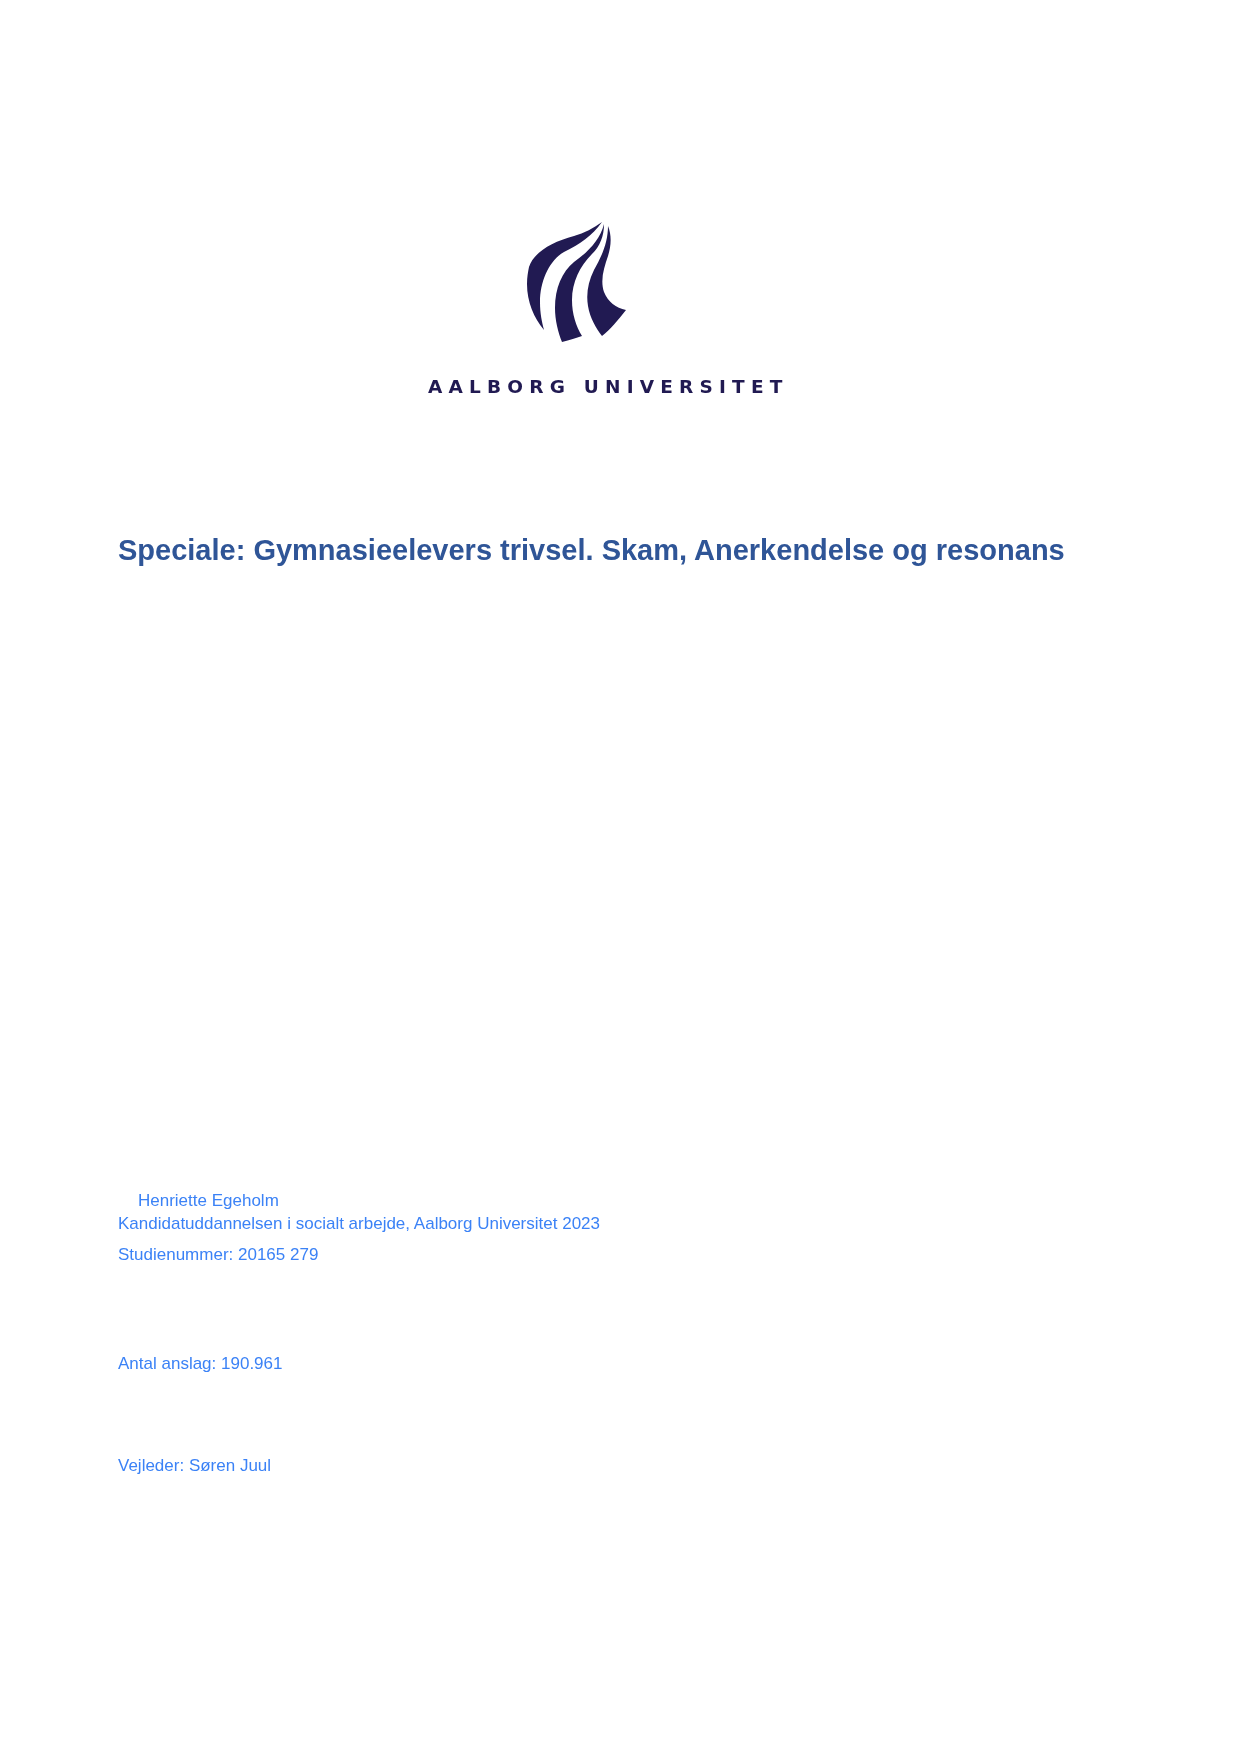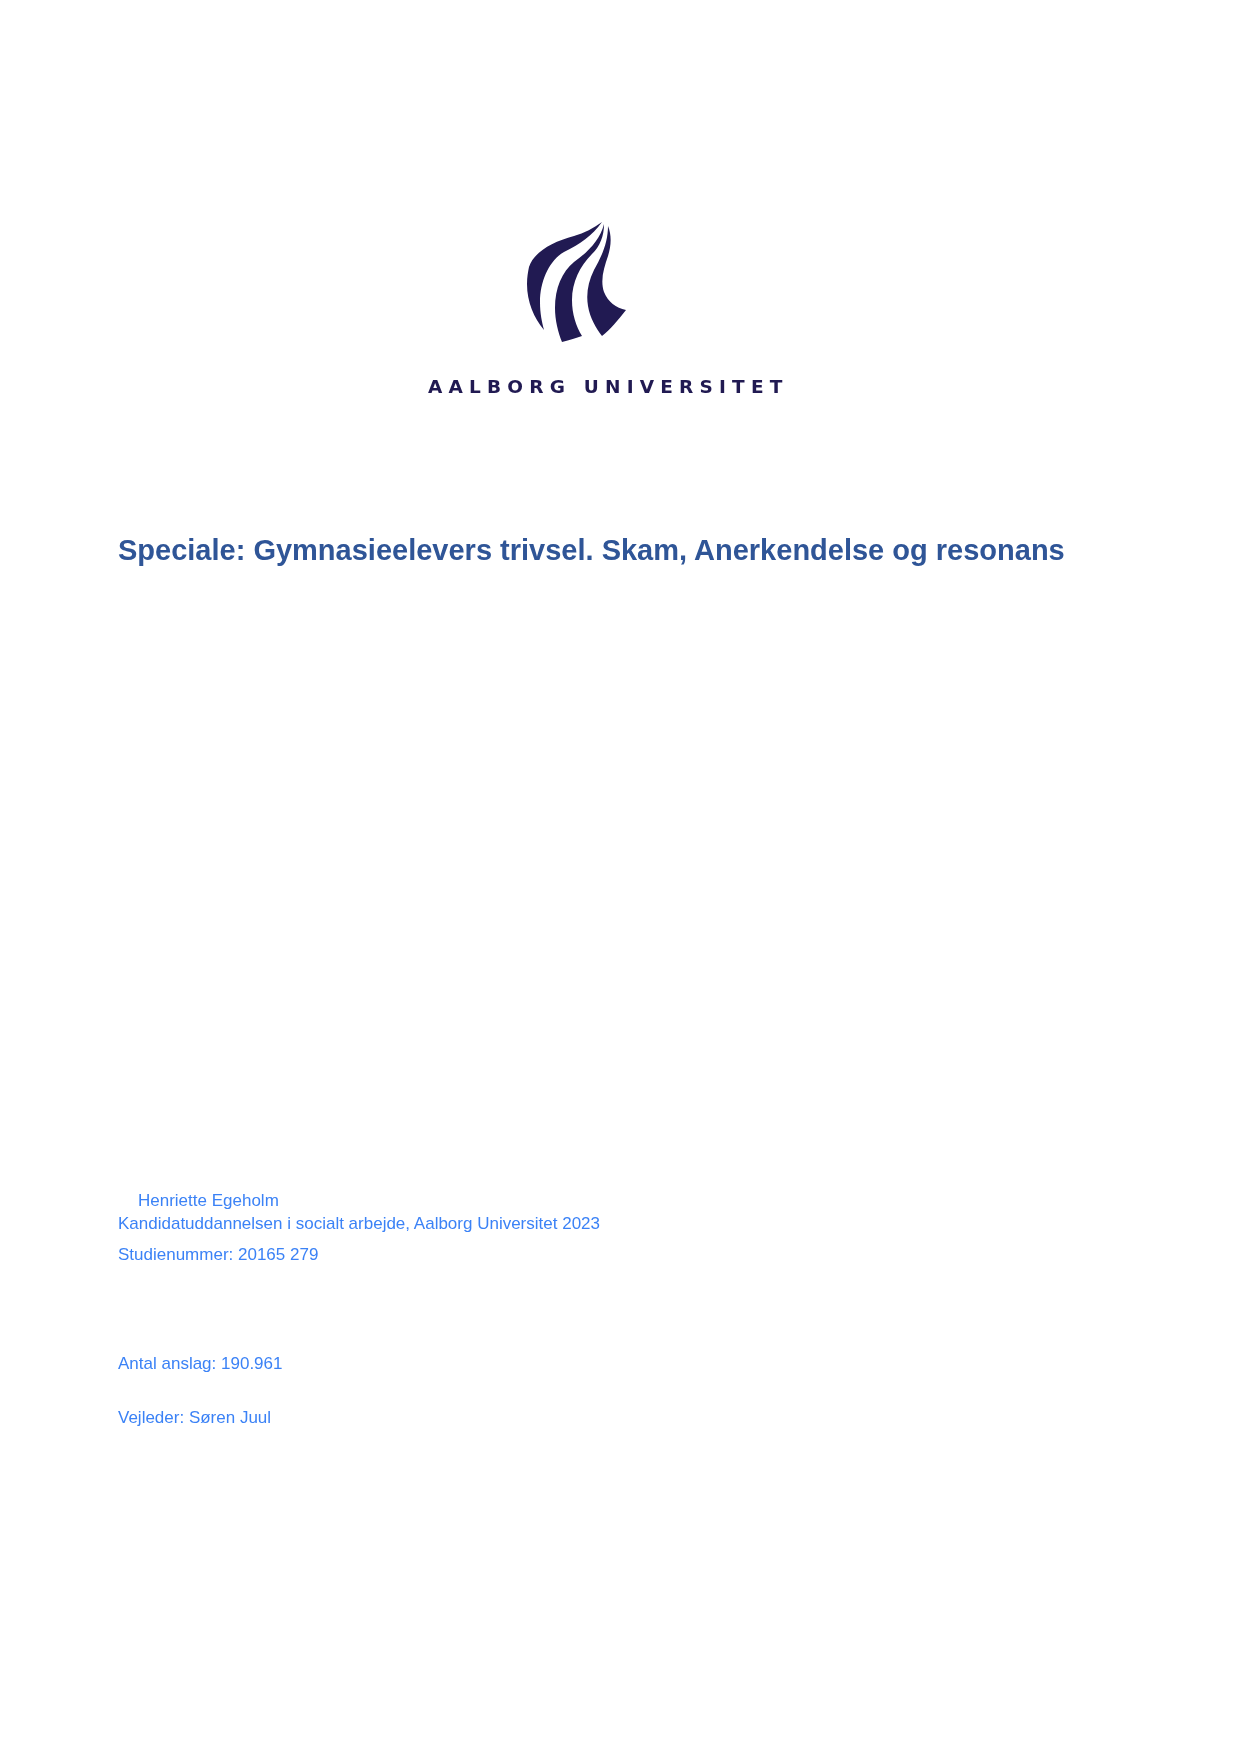--- a/index.html
+++ b/index.html
@@ -37,13 +37,13 @@
 </div>
 
 <div class="wordmark">AALBORG UNIVERSITET</div>
 
 <h1 class="title">Speciale: Gymnasieelevers trivsel. Skam, Anerkendelse og resonans</h1>
 
 <div class="meta" style="top:1214px;">Kandidatuddannelsen i socialt arbejde, Aalborg Universitet 2023</div>
 <div class="meta" style="top:1191px;margin-left:20px;">Henriette Egeholm</div>
 <div class="meta" style="top:1245px;">Studienummer: 20165 279</div>
 <div class="meta" style="top:1354px;">Antal anslag: 190.961</div>
-<div class="meta" style="top:1408px;text-align:right;">Vejleder: Søren Juul</div>
+<div class="meta" style="top:1456px;text-align:right;">Vejleder: Søren Juul</div>
 
 </body></html>

